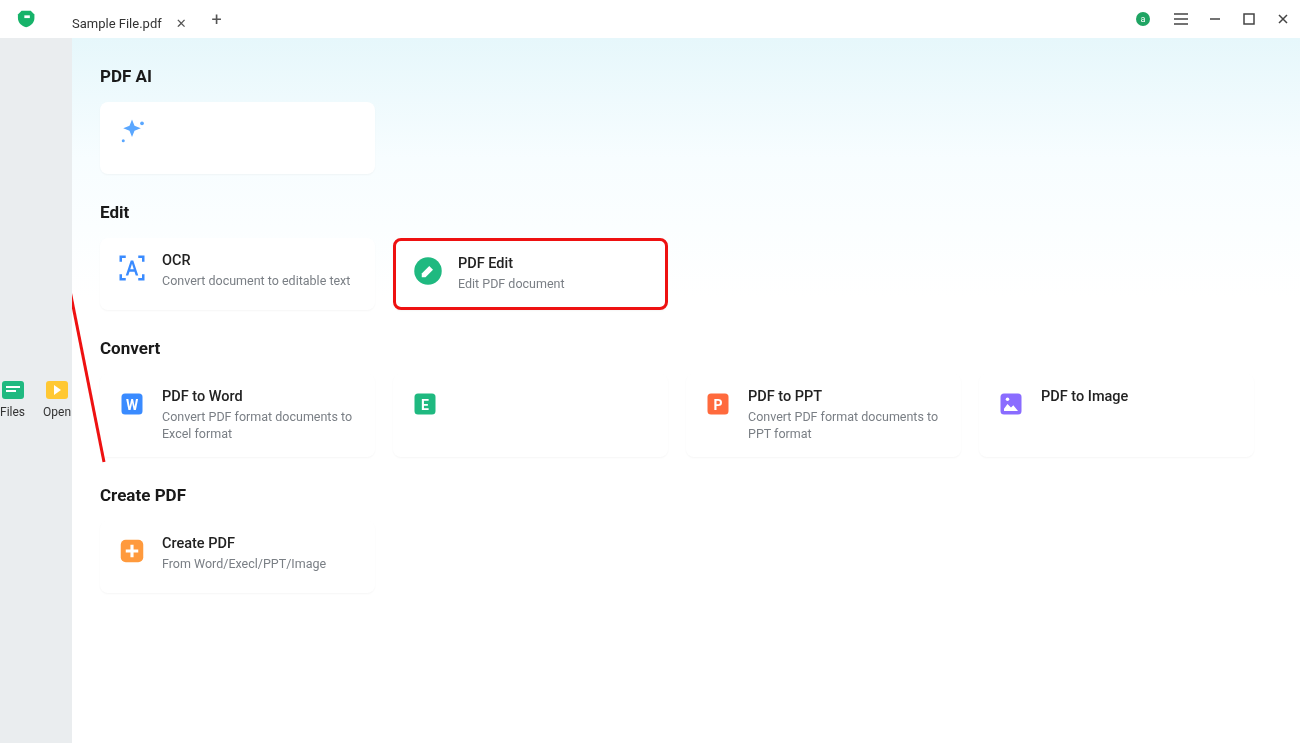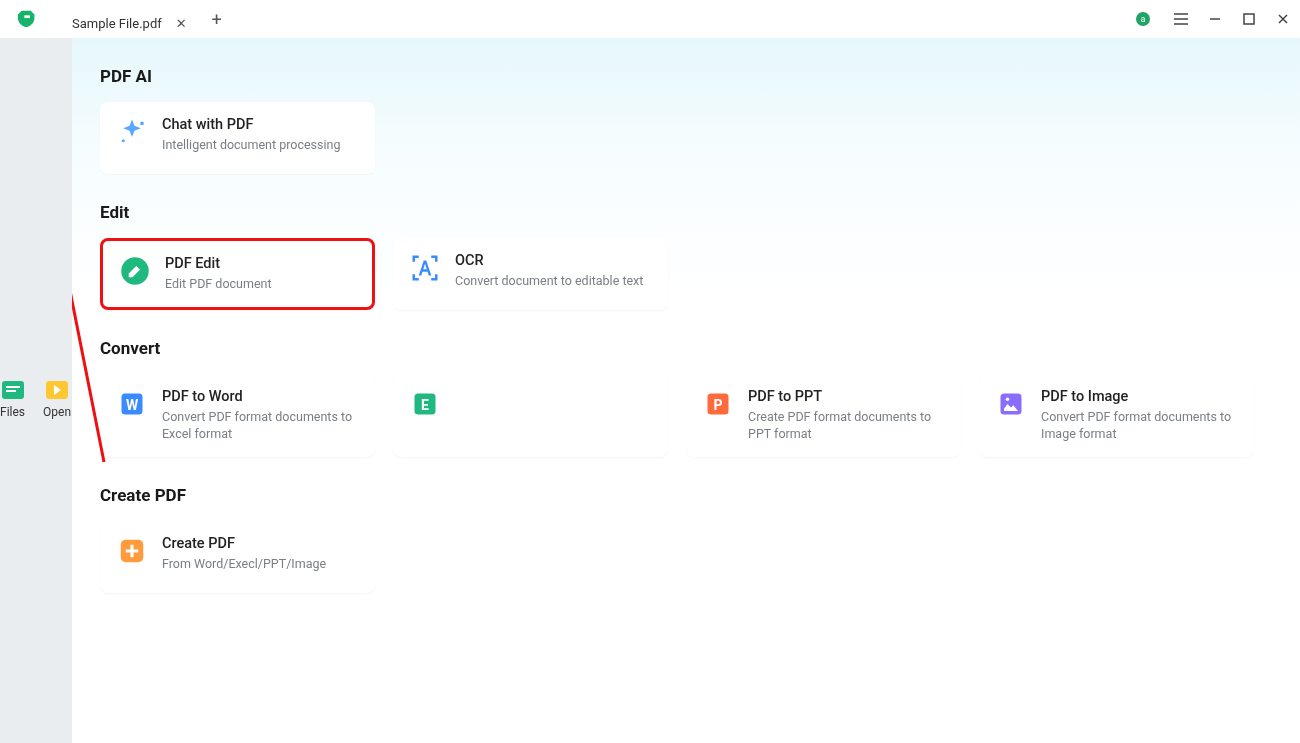--- a/index.html
+++ b/index.html
@@ -130,55 +130,51 @@
       <div class="section-title">PDF AI</div>
       <div class="card-row">
         <div class="card">
           <span class="ic">
             <svg width="30" height="30" viewBox="0 0 24 24">
                 <path fill="#5aa7ff" d="M12 2l2 5 5 2-5 2-2 5-2-5-5-2 5-2z"></path>
                 <circle cx="20" cy="5" r="1.5" fill="#5aa7ff"></circle>
                 <circle cx="5" cy="19" r="1.2" fill="#5aa7ff"></circle>
               </svg>
           </span>
-          <div class="txt">
-            <div class="t">Chat with PDF</div>
-            <div class="d">Intelligent document processing</div>
-          </div>
         </div>
       </div>
     </div>
 
     <div class="section">
       <div class="section-title">Edit</div>
       <div class="card-row">
+        <div class="card">
+          <span class="ic">
+            <svg width="30" height="30" viewBox="0 0 24 24">
+                <path stroke="#3a8bff" stroke-width="2" fill="none" d="M3 7V3h4M21 7V3h-4M3 17v4h4M21 17v4h-4"></path>
+                <path fill="#3a8bff" d="M11 6h2l4 12h-2l-1-3h-4l-1 3H7zM10.6 13h2.8L12 8.6z"></path>
+              </svg>
+          </span>
+          <div class="txt">
+            <div class="t">OCR</div>
+            <div class="d">Convert document to editable text</div>
+          </div>
+        </div>
         <div class="card highlight">
           <span class="ic">
             <svg width="30" height="30" viewBox="0 0 24 24">
                 <circle cx="12" cy="12" r="11" fill="#1fb980"></circle>
                 <path fill="#fff" d="M7 14l6-6 3 3-6 6H7z"></path>
               </svg>
           </span>
           <div class="txt">
             <div class="t">PDF Edit</div>
             <div class="d">Edit PDF document</div>
           </div>
         </div>
-        <div class="card">
-          <span class="ic">
-            <svg width="30" height="30" viewBox="0 0 24 24">
-                <path stroke="#3a8bff" stroke-width="2" fill="none" d="M3 7V3h4M21 7V3h-4M3 17v4h4M21 17v4h-4"></path>
-                <path fill="#3a8bff" d="M11 6h2l4 12h-2l-1-3h-4l-1 3H7zM10.6 13h2.8L12 8.6z"></path>
-              </svg>
-          </span>
-          <div class="txt">
-            <div class="t">OCR</div>
-            <div class="d">Convert document to editable text</div>
-          </div>
-        </div>
       </div>
     </div>
 
     <div class="section">
       <div class="section-title">Convert</div>
       <div class="card-row">
         <div class="card">
           <span class="ic">
             <svg width="28" height="28" viewBox="0 0 24 24">
                 <rect x="3" y="3" width="18" height="18" rx="3" fill="#3a8bff"></rect>
@@ -200,34 +196,33 @@
         </div>
         <div class="card">
           <span class="ic">
             <svg width="28" height="28" viewBox="0 0 24 24">
                 <rect x="3" y="3" width="18" height="18" rx="3" fill="#ff6a3d"></rect>
                 <text x="12" y="17" text-anchor="middle" font-size="12" font-weight="700" fill="#fff">P</text>
               </svg>
           </span>
           <div class="txt">
             <div class="t">PDF to PPT</div>
-            <div class="d">Create PDF format documents to PPT format</div>
+            <div class="d">Convert PDF format documents to PPT format</div>
           </div>
         </div>
         <div class="card">
           <span class="ic">
             <svg width="28" height="28" viewBox="0 0 24 24">
                 <rect x="3" y="3" width="18" height="18" rx="3" fill="#8a6cff"></rect>
                 <path fill="#fff" d="M6 16l3-4 3 3 2-2 4 5H6z"></path>
                 <circle cx="9" cy="8" r="1.5" fill="#fff"></circle>
               </svg>
           </span>
           <div class="txt">
             <div class="t">PDF to Image</div>
-            <div class="d">Convert PDF format documents to Image format</div>
           </div>
         </div>
       </div>
     </div>
 
     <div class="section">
       <div class="section-title">Create PDF</div>
       <div class="card-row">
         <div class="card">
           <span class="ic">

